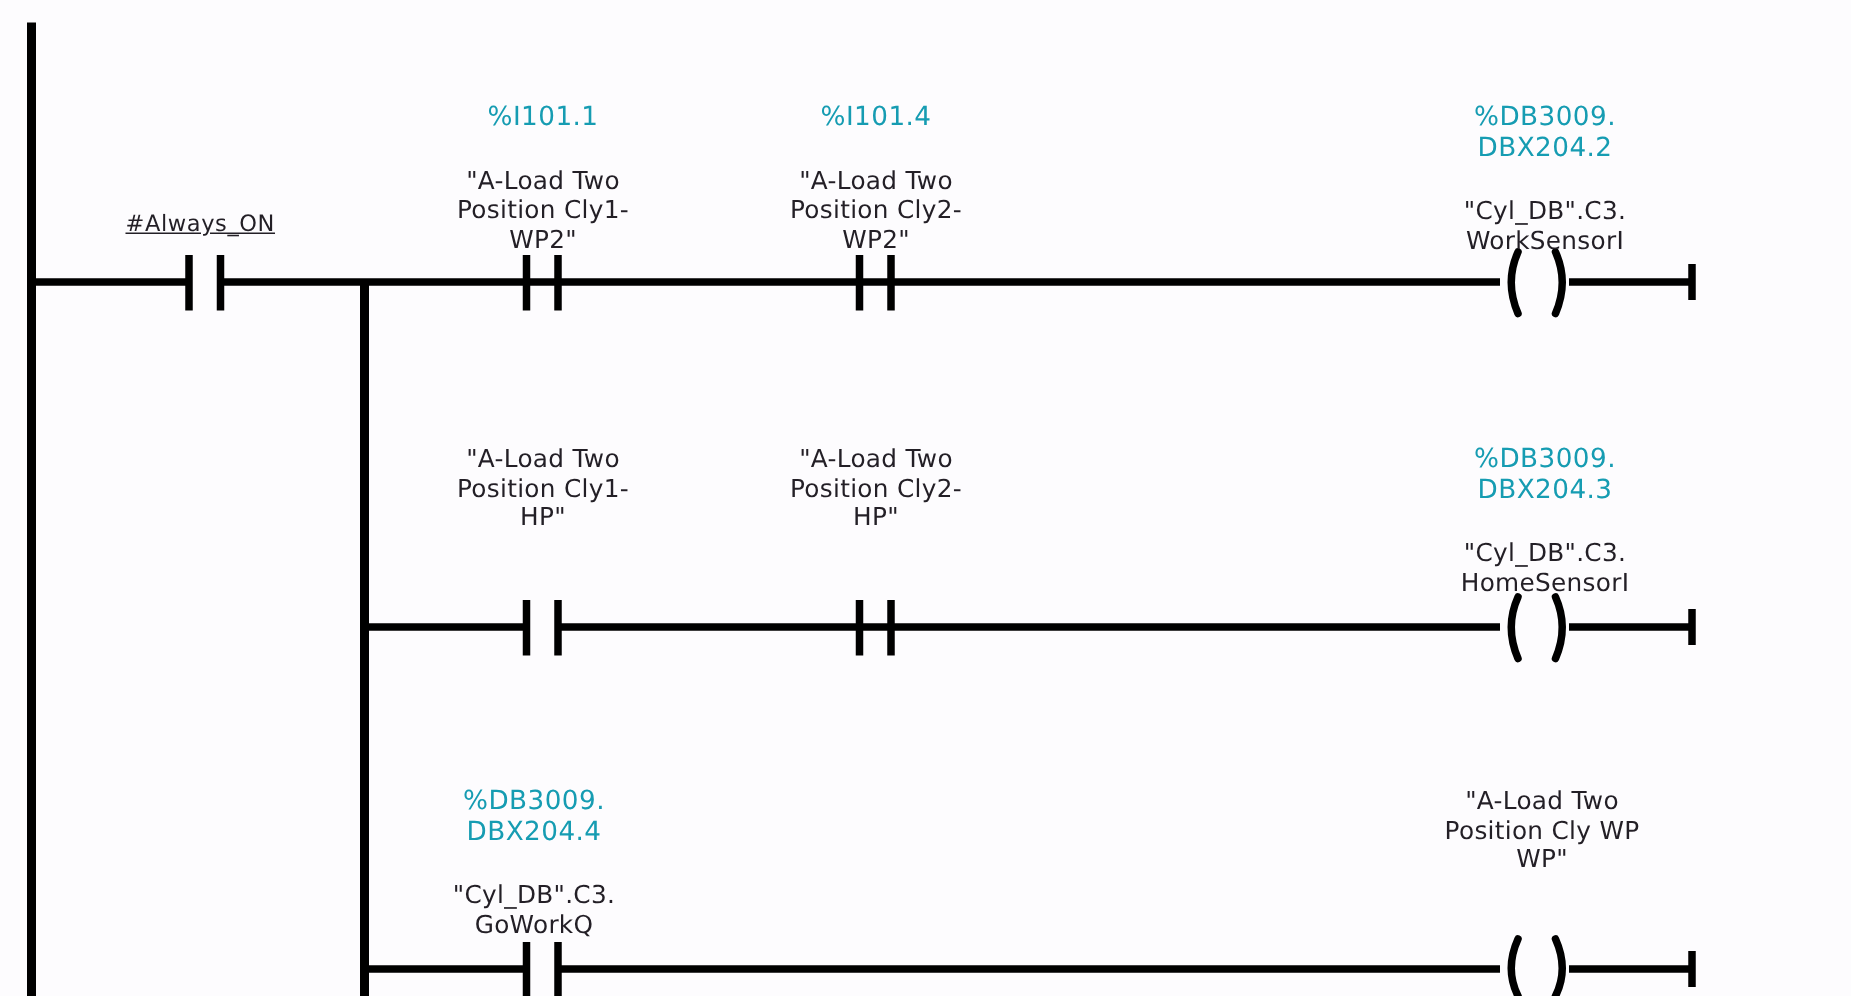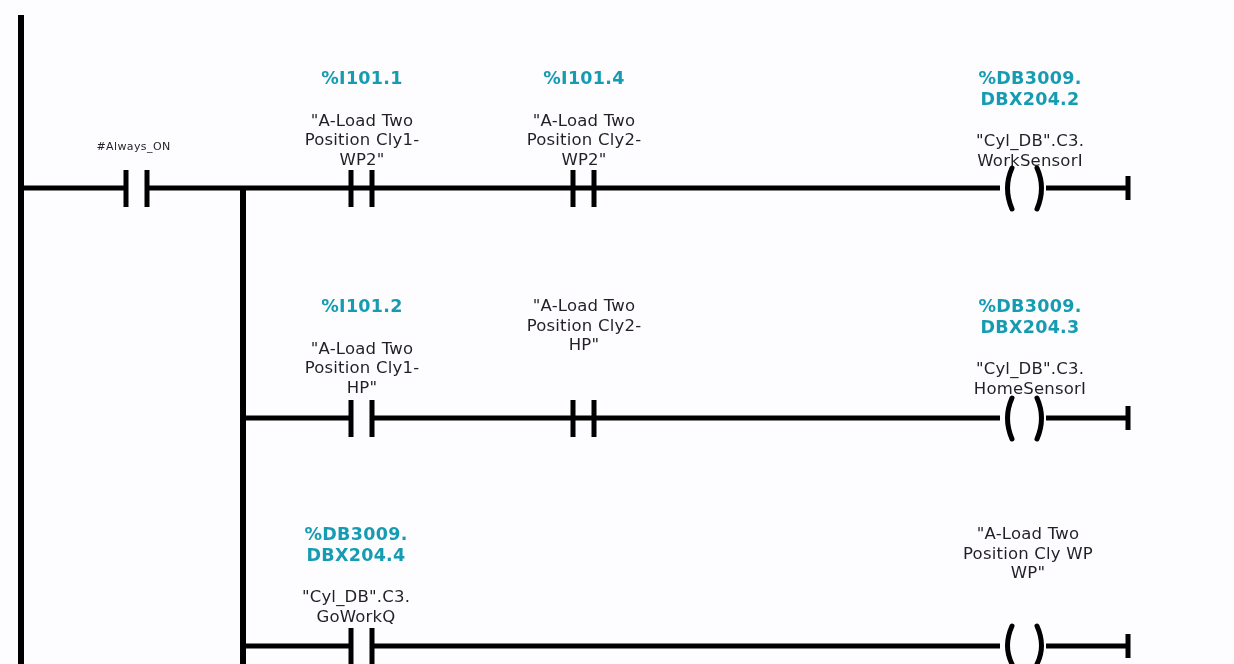--- a/index.html
+++ b/index.html
@@ -31,37 +31,38 @@
     text-align: center;
     line-height: 1.18;
     color: #231f26;
     font-size: 17px;
     letter-spacing: 0.2px;
     white-space: pre-line;
   }
   .lbl .addr {
     display: block;
     color: #169cb2;
-    font-weight: bold;
+    font-weight: normal;
     font-size: 17.5px;
     letter-spacing: 0.3px;
     padding-bottom: 2px;
   }
   .lbl .sym {
     display: block;
     color: #231f26;
     font-size: 16.5px;
   }
   .lbl-plain {
     position: absolute;
     text-align: center;
     color: #231f26;
-    font-size: 11px;
+    font-size: 15px;
     letter-spacing: 0.4px;
     white-space: nowrap;
+    text-decoration: underline;
   }
 </style>
 </head>
 <body>
 
 <div id="ladder-canvas">
 
   <svg class="wires" viewBox="0 0 1234 664" xmlns="http://www.w3.org/2000/svg">
 
     <line x1="21" y1="15" x2="21" y2="664" stroke="#000" stroke-width="6"></line>
@@ -127,21 +128,20 @@
   </div>
 
   <div class="lbl" style="left:934px; top:48px; width:192px;">
     <span class="addr">%DB3009.
 DBX204.2</span>
     <span class="sym">"Cyl_DB".C3.
 WorkSensorI</span>
   </div>
 
   <div class="lbl" style="left:272px; top:276px; width:180px;">
-    <span class="addr">%I101.2</span>
     <span class="sym">"A-Load Two
 Position Cly1-
 HP"</span>
   </div>
 
   <div class="lbl" style="left:494px; top:276px; width:180px;">
     <span class="sym">"A-Load Two
 Position Cly2-
 HP"</span>
   </div>

